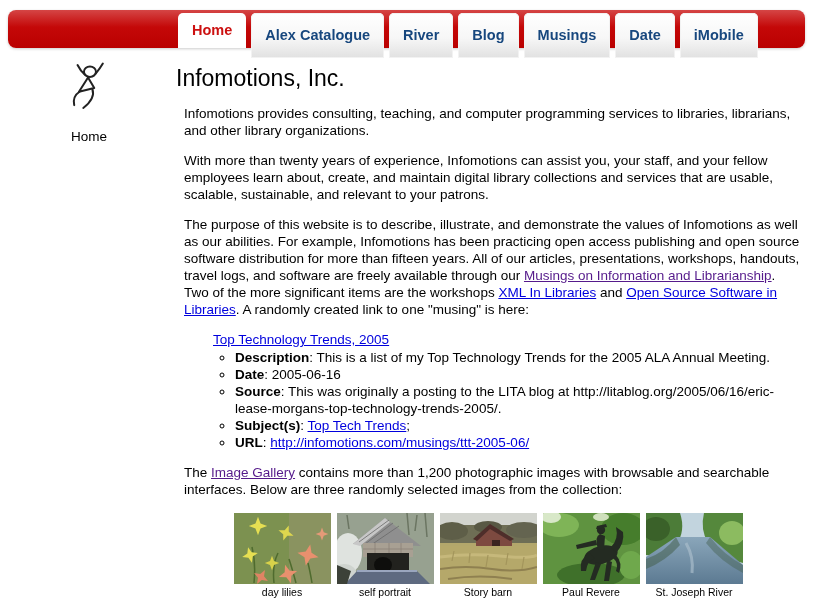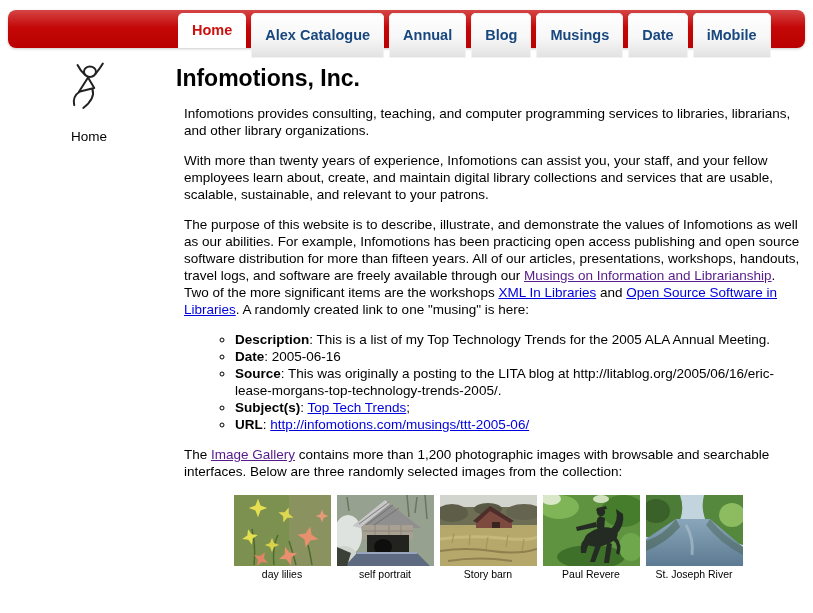--- a/index.html
+++ b/index.html
@@ -38,42 +38,42 @@
     color:var(--active-red,#cc1111);
     box-shadow:none;
   }
   
   .layout{display:flex;}
   .side{width:176px;flex:none;}
   .side-inner{margin:14px 0 0 64px;width:50px;text-align:center;}
   .logo-link{display:inline-block;text-decoration:none;cursor:pointer;}
   .home-label{margin-top:12px;font-size:13.5px;color:#000;}
   .main{width:624px;flex:none;}
-  h1{font-size:23px;line-height:26px;margin:17px 0 14px 0;font-weight:bold;}
+  h1{font-size:23px;line-height:26px;margin:17px 0 14px 0;font-weight:normal;}
   p{margin:0 0 13px 8px;}
   a.lnk{color:var(--link-blue,#0000dd);text-decoration:underline;cursor:pointer;}
   a.lnk.visited{color:var(--link-purple,#551a8b);}
   
   .musing{margin:0 0 13px 37px;}
   .musing ul{margin:1px 0 0 0;padding-left:22px;list-style-type:circle;}
   .musing li{margin:0;padding:0;}
   
   .gallery{margin-top:15px;display:flex;justify-content:center;gap:6px;}
   figure{margin:0;width:97px;}
   figure svg{display:block;width:97px;height:71px;cursor:pointer;}
   figcaption{font-size:10.5px;line-height:12px;text-align:center;margin-top:2px;}
 </style>
 </head>
 <body>
 
 <div class="tabbar">
   <div class="tab-strip">
       <div class="tab active">Home</div>
       <div class="tab">Alex Catalogue</div>
-      <div class="tab">Annual</div>
+      <div class="tab">River</div>
       <div class="tab">Blog</div>
       <div class="tab">Musings</div>
       <div class="tab">Date</div>
       <div class="tab">iMobile</div>
     </div>
 </div>
 
 <div class="layout">
 
   <aside class="side">
@@ -97,20 +97,21 @@
   <main class="main">
     <h1>Infomotions, Inc.</h1>
 
     <p>Infomotions provides consulting, teaching, and computer programming services to libraries, librarians, and other library organizations.</p>
 
     <p>With more than twenty years of experience, Infomotions can assist you, your staff, and your fellow employees learn about, create, and maintain digital library collections and services that are usable, scalable, sustainable, and relevant to your patrons.</p>
 
     <p>The purpose of this website is to describe, illustrate, and demonstrate the values of Infomotions as well as our abilities. For example, Infomotions has been practicing open access publishing and open source software distribution for more than fifteen years. All of our articles, presentations, workshops, handouts, travel logs, and software are freely available through our <a class="lnk visited">Musings on Information and Librarianship</a>. Two of the more significant items are the workshops <a class="lnk">XML In Libraries</a> and <a class="lnk">Open Source Software in Libraries</a>. A randomly created link to one "musing" is here:</p>
 
     <div class="musing">
+      <a class="lnk">Top Technology Trends, 2005</a>
       <ul>
         <li><b>Description</b>: This is a list of my Top Technology Trends for the 2005 ALA Annual Meeting.</li>
         <li><b>Date</b>: 2005-06-16</li>
         <li><b>Source</b>: This was originally a posting to the LITA blog at http://litablog.org/2005/06/16/eric-lease-morgans-top-technology-trends-2005/.</li>
         <li><b>Subject(s)</b>: <a class="lnk">Top Tech Trends</a>;</li>
         <li><b>URL</b>: <a class="lnk">http://infomotions.com/musings/ttt-2005-06/</a></li>
       </ul>
     </div>
 
     <p>The <a class="lnk visited">Image Gallery</a> contains more than 1,200 photographic images with browsable and searchable interfaces. Below are three randomly selected images from the collection:</p>

